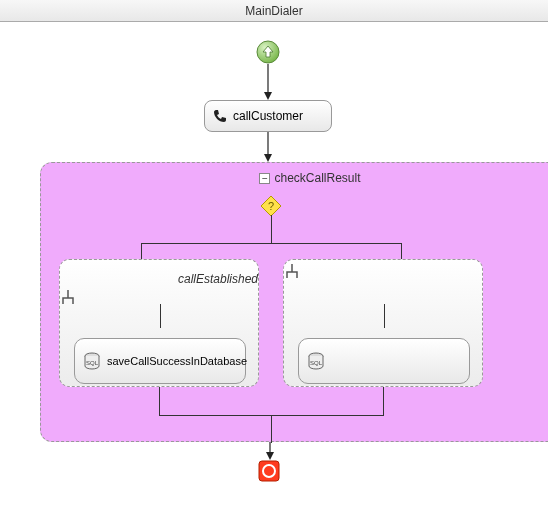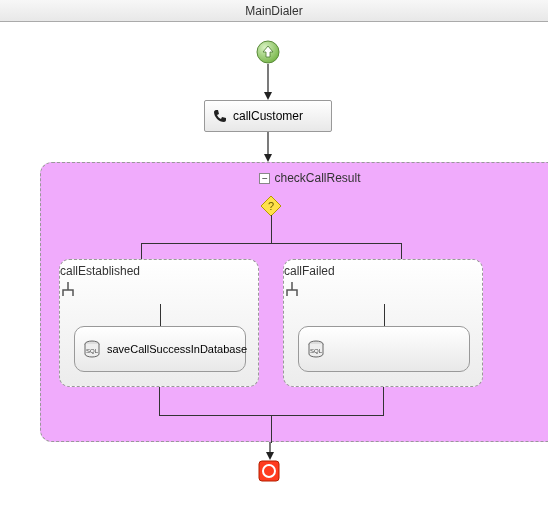--- a/index.html
+++ b/index.html
@@ -32,21 +32,21 @@
     position: absolute;
     left: 256px; top: 18px;
     width: 24px; height: 24px;
   }
   .action-box {
     position: absolute;
     left: 204px; top: 78px;
     width: 128px; height: 32px;
     background: linear-gradient(#fff, #e8e8e8);
     border: 1px solid #999;
-    border-radius: 2px;
+    border-radius: 8px;
     display: flex;
     align-items: center;
     padding: 0 8px;
     gap: 6px;
   }
   .action-box .lbl { flex:1; text-align:left; }
   .container {
     position: absolute;
     left: 40px; top: 140px;
     width: 540px; height: 280px;
@@ -98,32 +98,33 @@
     position: absolute;
     top: 96px;
     width: 200px; height: 128px;
     background: linear-gradient(#fff, #ececec);
     border: 1px dashed #999;
     border-radius: 10px;
   }
   .sub-left { left: 18px; }
   .sub-right { left: 242px; }
   .sub-title {
-    text-align:left;
-    padding-top:4px;
+    text-align:right;
+    padding-top:12px;
     color:#333;
+    font-style:italic;
   }
   .fork-icon {
     text-align:center;
     margin-top:4px;
     height:16px;
   }
   .inner-box {
     position:absolute;
-    left:14px; bottom:14px;
+    left:14px; bottom:2px;
     width:172px; height:46px;
     background: linear-gradient(#fff, #e8e8e8);
     border:1px solid #999;
     border-radius:10px;
     display:flex;
     align-items:center;
     padding:0 8px;
     gap:6px;
   }
   .inner-box .txt { font-size:11px; line-height:13px; }
@@ -224,21 +225,20 @@
             <ellipse cx="9" cy="4" rx="7" ry="3" fill="#ddd" stroke="#666"></ellipse>
             <path d="M2 4 L2 14 A7 3 0 0 0 16 14 L16 4" fill="#eee" stroke="#666"></path>
             <text x="9" y="13" text-anchor="middle" font-size="6" fill="#444">SQL</text>
           </svg>
         </span>
         <span class="txt">saveCallSuccessInDatabase</span>
       </div>
     </div>
 
     <div class="sub-box sub-right">
-      <div class="sub-title">callFailed</div>
       <div class="fork-icon">
         <svg width="16" height="14">
             <path d="M8 0 L8 5 M3 14 L3 8 L13 8 L13 14 M8 5 L8 8" stroke="#555" stroke-width="1.5" fill="none"></path>
           </svg>
       </div>
       <div class="sub-line"></div>
       <div class="inner-box">
         <span>
           <svg width="18" height="18">
             <ellipse cx="9" cy="4" rx="7" ry="3" fill="#ddd" stroke="#666"></ellipse>

